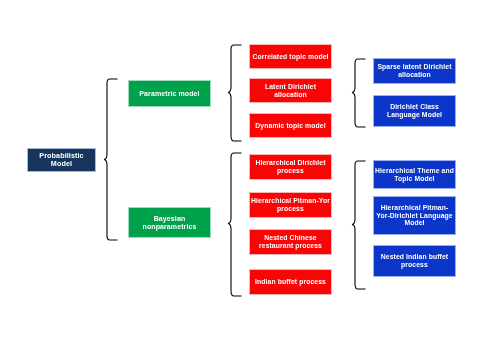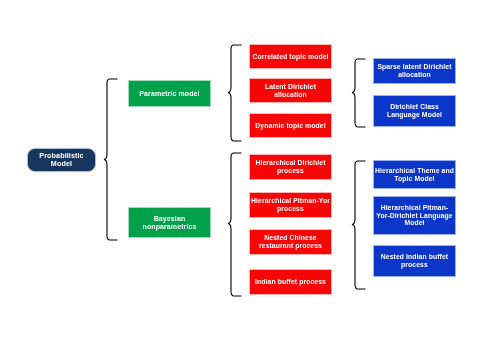--- a/index.html
+++ b/index.html
@@ -63,21 +63,21 @@
   .brace svg {
     display: block;
     overflow: visible;
   }
 </style>
 </head>
 <body>
 
 <div id="canvas">
 
-  <div class="node node-root" style="left:27px; top:148px; width:69px; height:24px;border-radius:8px;">
+  <div class="node node-root" style="left:27px; top:148px; width:69px; height:24px;">
     <span class="txt">Probabilistic Model</span>
   </div>
 
   <div class="brace" style="left:104px; top:78px; width:14px; height:163px;">
     <svg width="14" height="163" viewBox="0 0 14 163" fill="none" aria-hidden="true">
       <path d="M13 1 L6 1 Q3 1 3 5 L3 76 Q3 81 0 81.5 Q3 82 3 87 L3 158 Q3 162 6 162 L13 162" stroke="#000000" stroke-width="1.1" fill="none" stroke-linecap="square"></path>
     </svg>
   </div>
 
   <div class="node node-green" style="left:128px; top:80px; width:83px; height:27px;">

